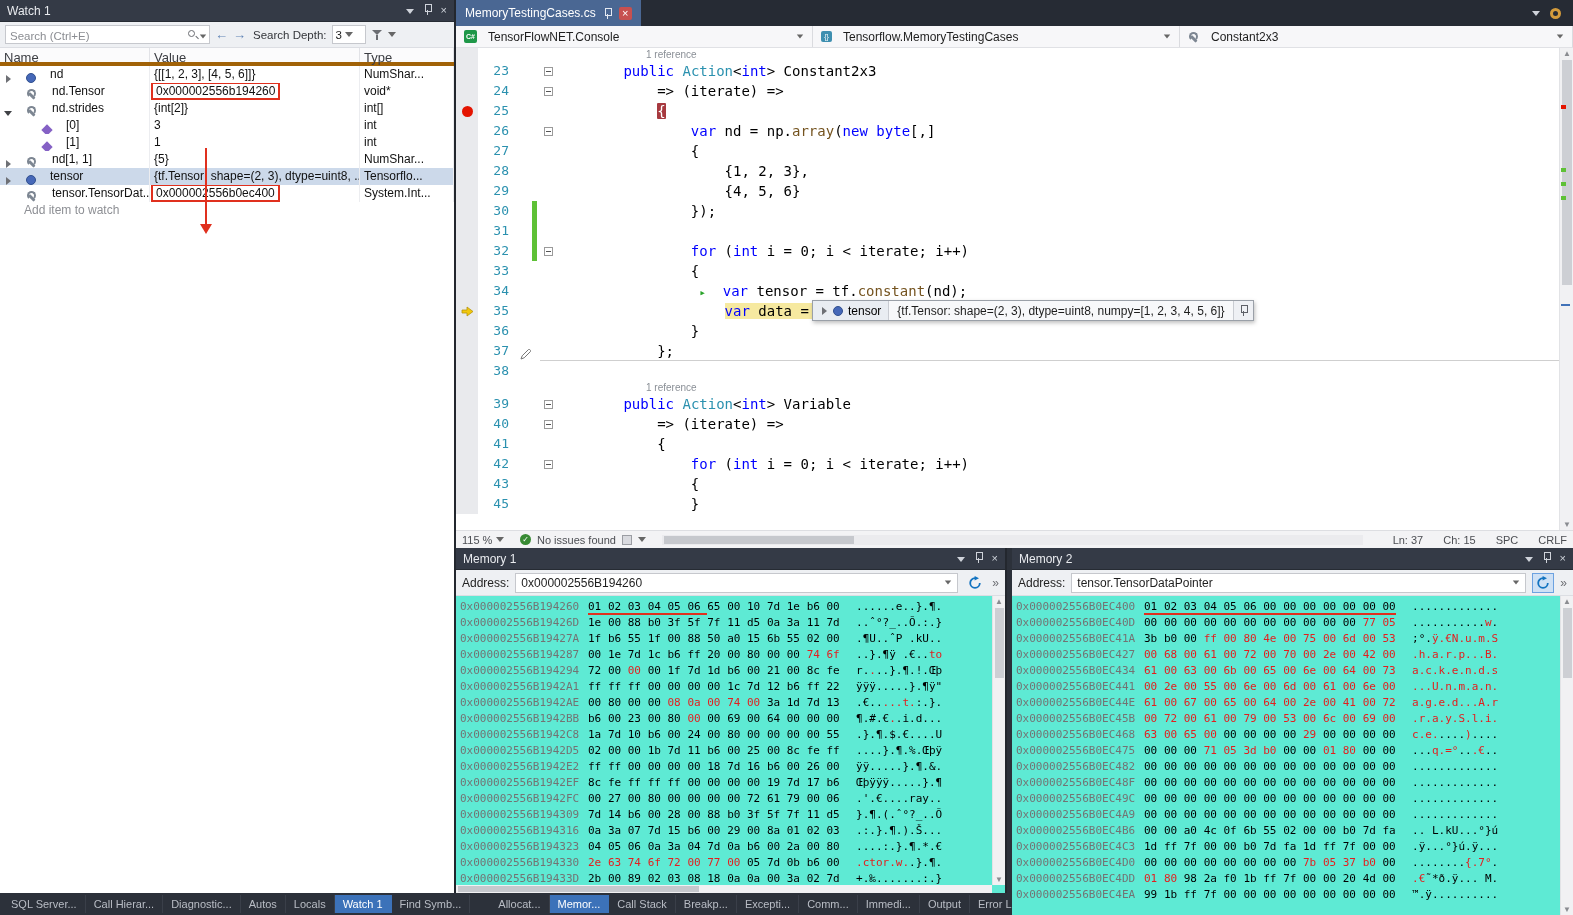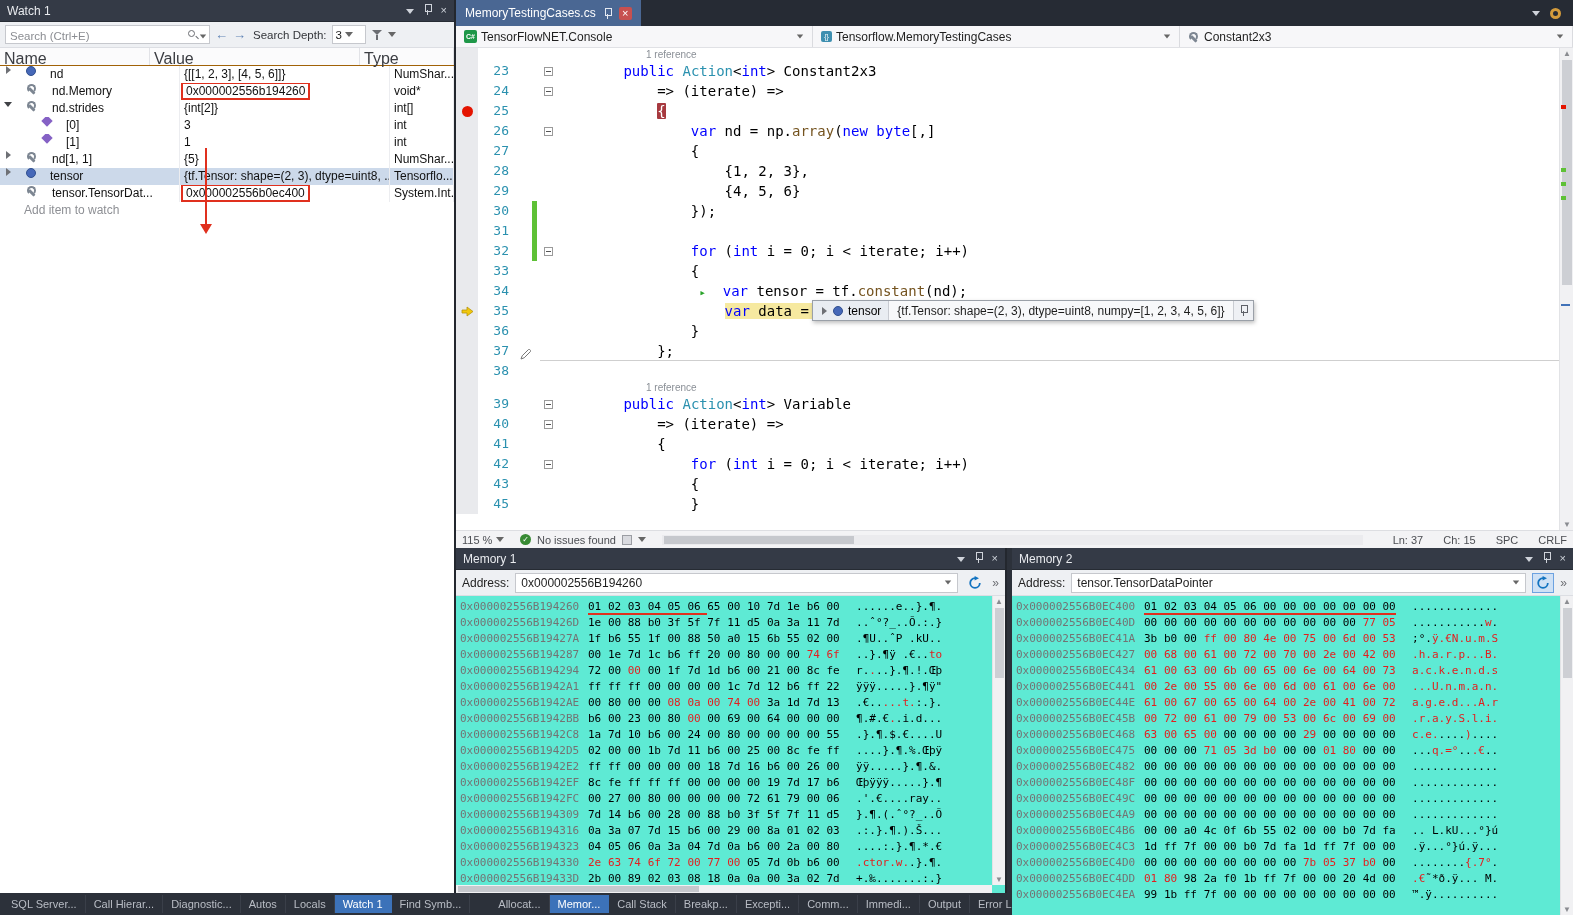--- a/index.html
+++ b/index.html
@@ -26,27 +26,27 @@
   .mag{position:absolute;right:14px;top:4px;width:7px;height:7px;border:1.4px solid #6b6d72;border-radius:50%}
   .mag::after{content:"";position:absolute;left:6px;top:6px;width:4px;height:1.4px;background:#6b6d72;transform:rotate(45deg)}
   .wt-input .chev{position:absolute;right:2px;top:8px;transform:scale(.8)}
   .navarr{color:#5f83b6;font-size:13px;line-height:1;cursor:default}
   .wt-depth-label{font-size:11.5px;color:#33353a;margin-left:2px}
   .wt-depth{display:flex;align-items:center;gap:3px;width:34px;height:19px;background:#fff;border:1px solid #c6c8cd;padding:0 3px;font-size:11.5px;color:#222}
   .funnel{position:relative;width:12px;height:12px}
   .funnel::before{content:"";position:absolute;left:1px;top:1px;border-left:5px solid transparent;border-right:5px solid transparent;border-top:5px solid #6b6d72}
   .funnel::after{content:"";position:absolute;left:5px;top:6px;width:2px;height:5px;background:#6b6d72}
   .wt-grid{position:relative;font-size:12px;color:#111}
-  .wt-cols{display:flex;height:18px;border-bottom:1px solid #a16207;color:#3b3d42;font-size:16px;background:#fbfbfc}
+  .wt-cols{display:flex;height:18px;border-bottom:4px solid #a16207;color:#3b3d42;font-size:13px;background:#fbfbfc}
   .wt-cols .c{padding:2px 4px;border-right:1px solid #e2e3e7}
   .c1{width:150px}.c2{width:210px}.c3{flex:1}
   .wt-row{display:flex;height:17px;line-height:17px}
   .wt-row.sel{background:#ccd9ea}
   .wt-cell{padding:0 4px;border-right:1px solid #ecedf0;white-space:nowrap;overflow:hidden}
-  .wt-cell.name{width:180px;display:flex;align-items:flex-start;gap:14px}
+  .wt-cell.name{width:150px;display:flex;align-items:flex-end;gap:14px}
   .wt-cell.value{width:210px}
   .wt-cell.type{flex:1}
   .exp{display:inline-block;width:8px;height:8px;position:relative;flex:none}
   .exp.r::before{content:"";position:absolute;left:2px;top:0;border-top:4px solid transparent;border-bottom:4px solid transparent;border-left:5px solid #6e7075}
   .exp.d::before{content:"";position:absolute;left:0;top:2px;border-left:4px solid transparent;border-right:4px solid transparent;border-top:5px solid #404246}
   .wicon{display:inline-block;flex:none}
   .wicon.obj{width:10px;height:10px;border-radius:50%;background:#4668b8;border:1px solid #31508f}
   .wicon.item{width:8px;height:8px;background:#8561c5;transform:rotate(45deg);margin:0 1px}
   .wicon.wrench{position:relative;width:12px;height:12px}
   .wicon.wrench::before{content:"";position:absolute;left:1px;top:1px;width:5px;height:5px;border:2px solid #7d8692;border-radius:50%;border-bottom-color:transparent}
@@ -57,21 +57,21 @@
 
   
   .editor{position:absolute;left:456px;top:0;width:1117px;height:548px;background:#e5e5e5}
   .tabs{display:flex;align-items:center;height:26px;background:#262b34}
   .tab{display:flex;align-items:center;gap:7px;height:26px;background:#4a6793;color:#fff;font-size:12px;padding:0 9px}
   .tab .pin{color:#e4e9f2}
   .tab-close{width:13px;height:13px;background:#c75050;border-radius:2px;color:#fff;font-size:11px;line-height:12px;text-align:center}
   .tabs .sp{flex:1}
   .gear{width:11px;height:11px;border:3px solid #d39b3c;border-radius:50%;margin:0 12px 0 10px}
   .navbar{display:flex;height:22px;background:#f7f7f9;border-bottom:1px solid #e0e1e5}
-  .nav-combo{display:flex;align-items:center;gap:4px;padding:0 8px;border-right:1px solid #dadbdf;font-size:12px;color:#1e1e1e}
+  .nav-combo{display:flex;align-items:center;gap:11px;padding:0 8px;border-right:1px solid #dadbdf;font-size:12px;color:#1e1e1e}
   .nav-combo .lbl{white-space:nowrap;overflow:hidden}
   .nc1{width:357px}.nc2{width:367px}.nc3{flex:1}
   .nav-combo .chev{margin-left:auto;transform:scale(.8)}
   .badge-cs{width:13px;height:13px;background:#1e9748;color:#fff;font-size:7px;font-weight:bold;text-align:center;line-height:13px;border-radius:2px;flex:none}
   .badge-class{width:11px;height:11px;background:#3e8fb0;color:#fff;font-size:7px;text-align:center;line-height:11px;border-radius:2px;flex:none}
 
   .ed-body{position:absolute;left:0;top:48px;width:1103px;height:482px;background:#fff;overflow:hidden;
            font-family:"DejaVu Sans Mono",monospace;font-size:14px}
   .code-row{position:relative;display:flex;height:20px;line-height:20px;white-space:pre}
   .codelens-row{display:flex;height:13px;line-height:13px}
@@ -189,21 +189,21 @@
               <span class="wicon obj"></span>
               <span>nd</span>
             </div>
             <div class="wt-cell value"><span>{[[1, 2, 3], [4, 5, 6]]}</span></div>
             <div class="wt-cell type">NumShar...</div>
           </div>
           <div class="wt-row">
             <div class="wt-cell name" style="padding-left: 4px;">
               <span class="exp "></span>
               <span class="wicon wrench"></span>
-              <span>nd.Memory</span>
+              <span>nd.Tensor</span>
             </div>
             <div class="wt-cell value"><span class="vbox">0x000002556b194260</span></div>
             <div class="wt-cell type">void*</div>
           </div>
           <div class="wt-row">
             <div class="wt-cell name" style="padding-left: 4px;">
               <span class="exp d"></span>
               <span class="wicon wrench"></span>
               <span>nd.strides</span>
             </div>

